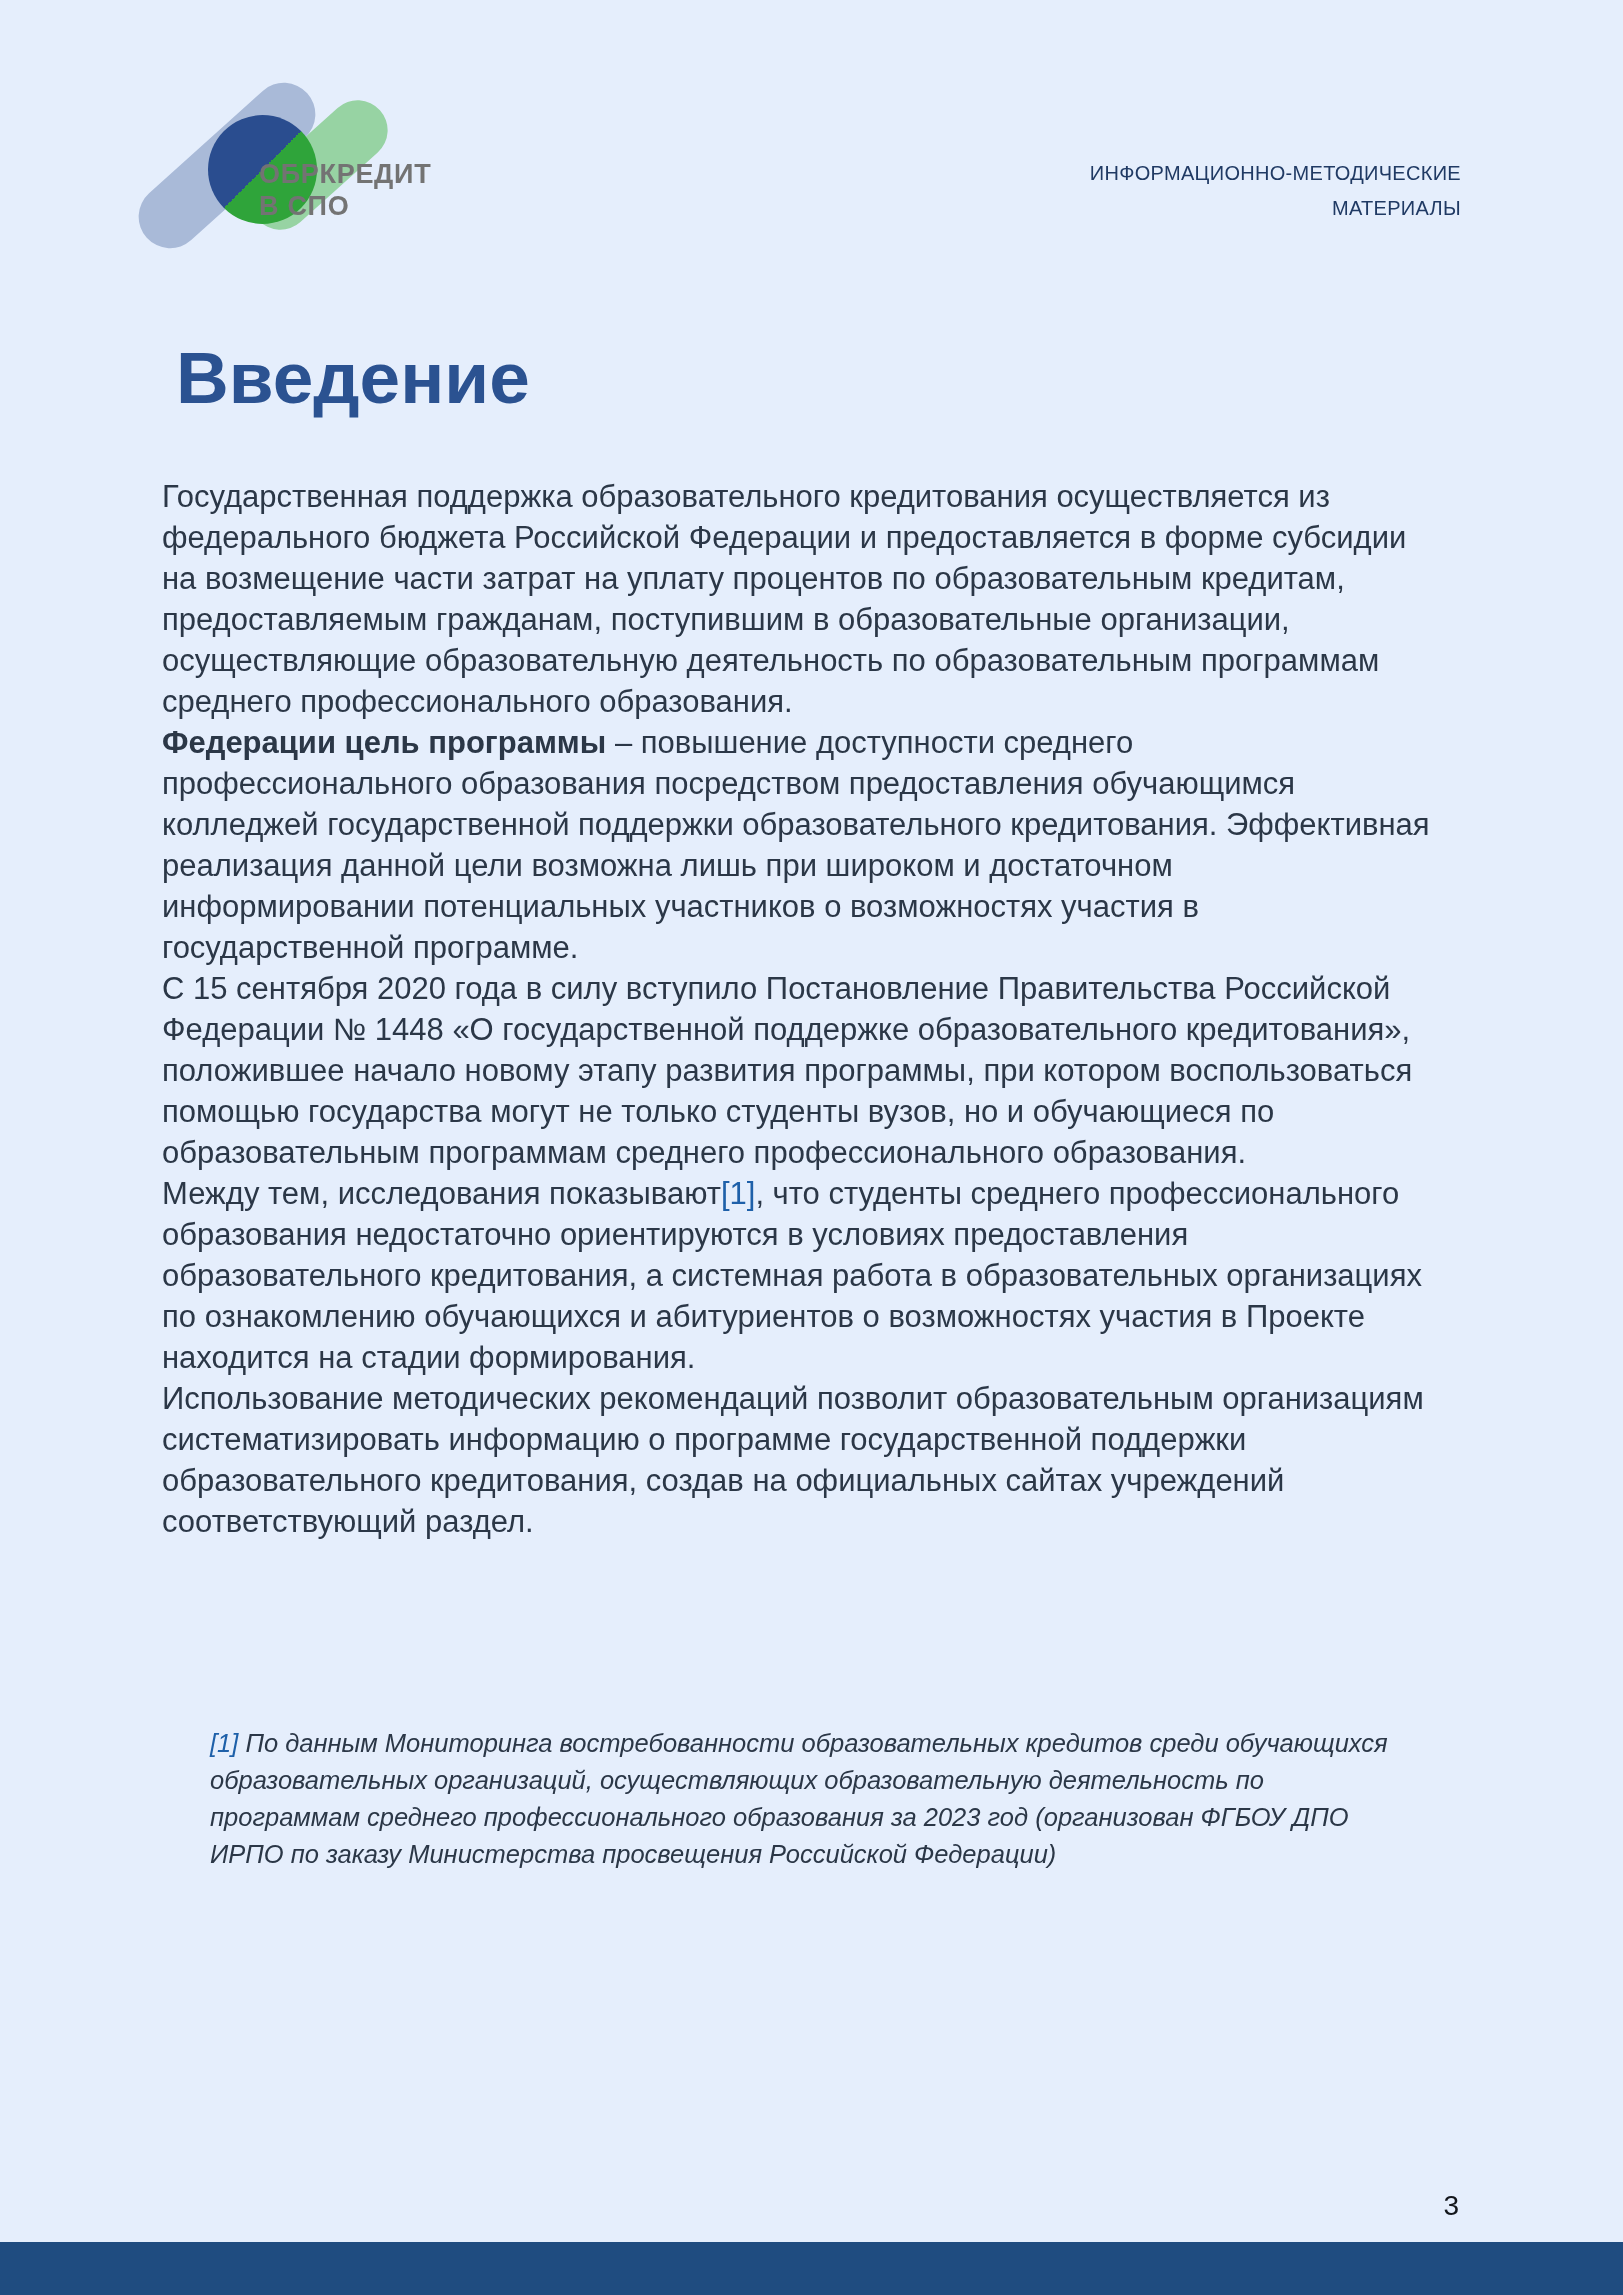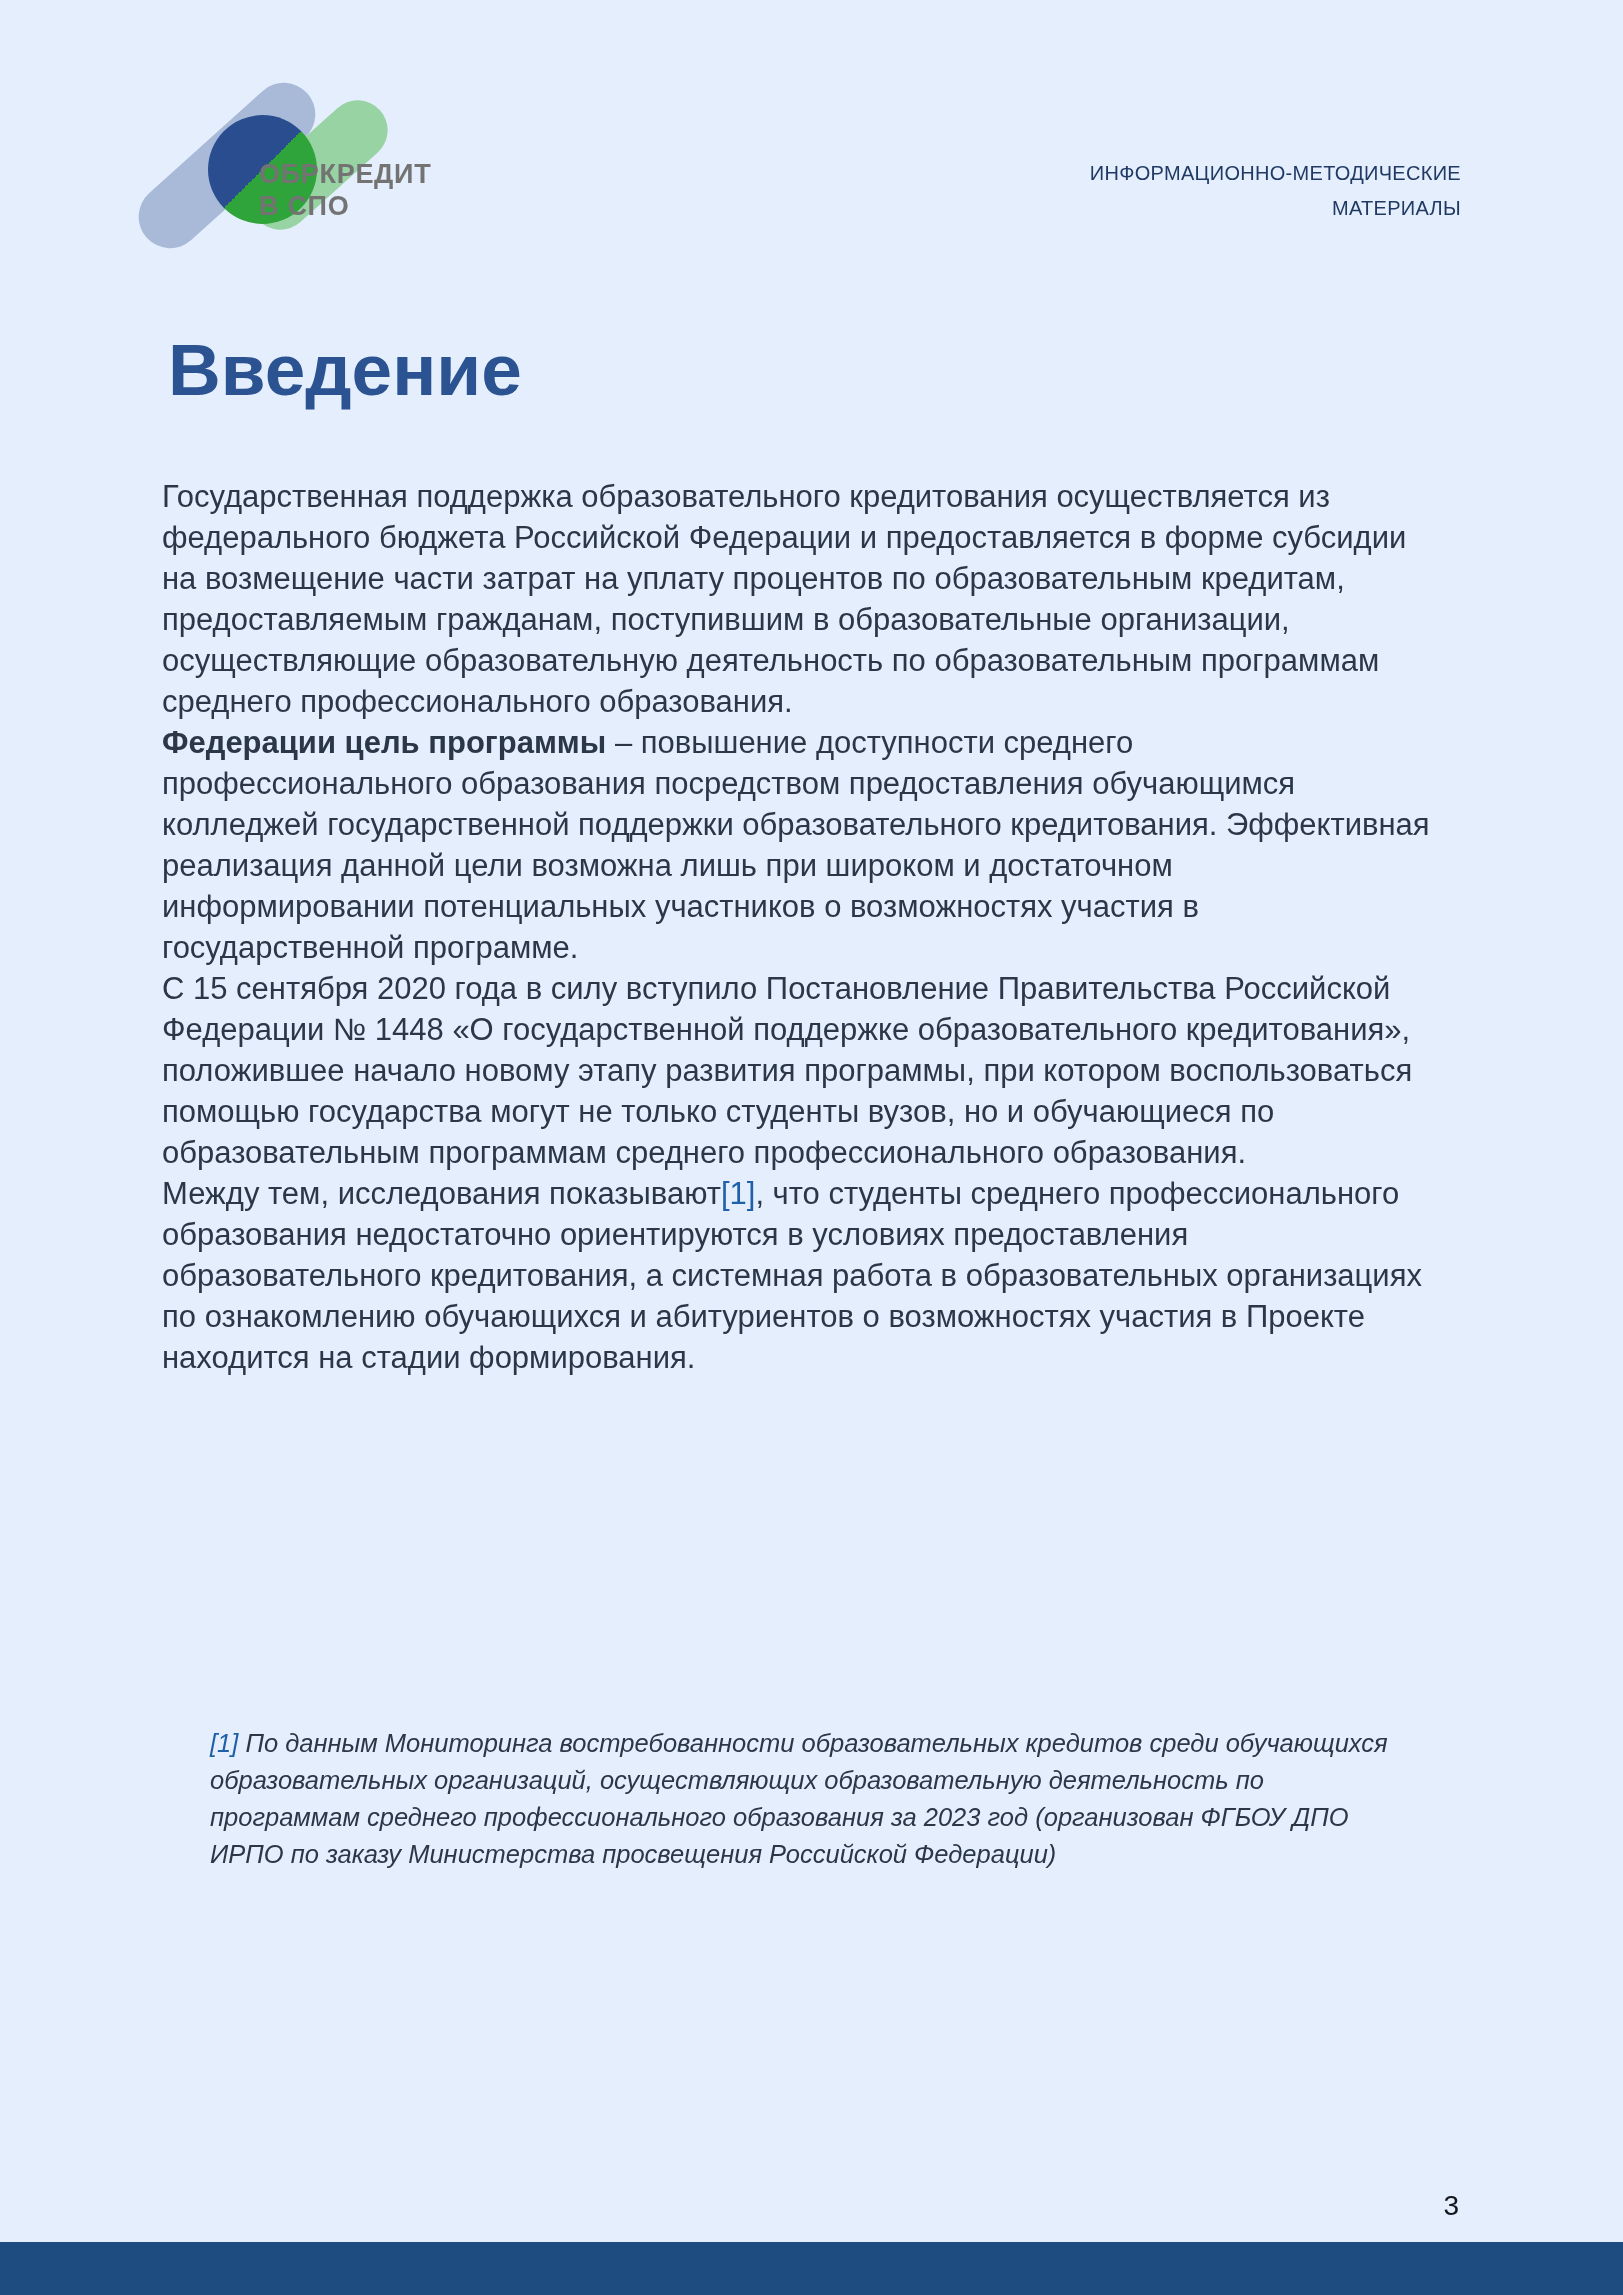--- a/index.html
+++ b/index.html
@@ -74,21 +74,21 @@
     line-height: 35px;
     letter-spacing: 0.3px;
     color: #203A64;
   }
 
   
   .title {
     position: absolute;
     left: 160px;
     top: 319px;
-    margin: 8px;
+    margin: 16px;
     font-size: 73px;
     line-height: 85px;
     font-weight: 700;
     color: #2B5291;
   }
 
   
   .body-text {
     position: absolute;
     left: 162px;
@@ -154,20 +154,21 @@
     <div>МАТЕРИАЛЫ</div>
   </div>
 
   <h1 class="title">Введение</h1>
 
   <div class="body-text">
     <p><span>Государственная поддержка образовательного кредитования осуществляется из федерального бюджета Российской Федерации и предоставляется в форме субсидии на возмещение части затрат на уплату процентов по образовательным кредитам, предоставляемым гражданам, поступившим в образовательные организации, осуществляющие образовательную деятельность по образовательным программам среднего профессионального образования.</span></p>
     <p><b>Федерации цель программы</b><span> – повышение доступности среднего профессионального образования посредством предоставления обучающимся колледжей государственной поддержки образовательного кредитования. Эффективная реализация данной цели возможна лишь при широком и достаточном информировании потенциальных участников о возможностях участия в государственной программе.</span></p>
     <p><span>С 15 сентября 2020 года в силу вступило Постановление Правительства Российской Федерации № 1448 «О государственной поддержке образовательного кредитования», положившее начало новому этапу развития программы, при котором воспользоваться помощью государства могут не только студенты вузов, но и обучающиеся по образовательным программам среднего профессионального образования.</span></p>
     <p><span>Между тем, исследования показывают</span><a href="#" class="ref-link">[1]</a><span>, что студенты среднего профессионального образования недостаточно ориентируются в условиях предоставления образовательного кредитования, а системная работа в образовательных организациях по ознакомлению обучающихся и абитуриентов о возможностях участия в Проекте находится на стадии формирования.</span></p>
+    <p><span>Использование методических рекомендаций позволит образовательным организациям систематизировать информацию о программе государственной поддержки образовательного кредитования, создав на официальных сайтах учреждений соответствующий раздел.</span></p>
   </div>
 
   <div class="footnote">
     <a href="#" class="ref-link">[1]</a><span> По данным Мониторинга востребованности образовательных кредитов среди обучающихся образовательных организаций, осуществляющих образовательную деятельность по программам среднего профессионального образования за 2023 год (организован ФГБОУ ДПО ИРПО по заказу Министерства просвещения Российской Федерации)</span>
   </div>
 
   <div class="page-number">3</div>
 
   <div class="footer-bar"></div>
 

